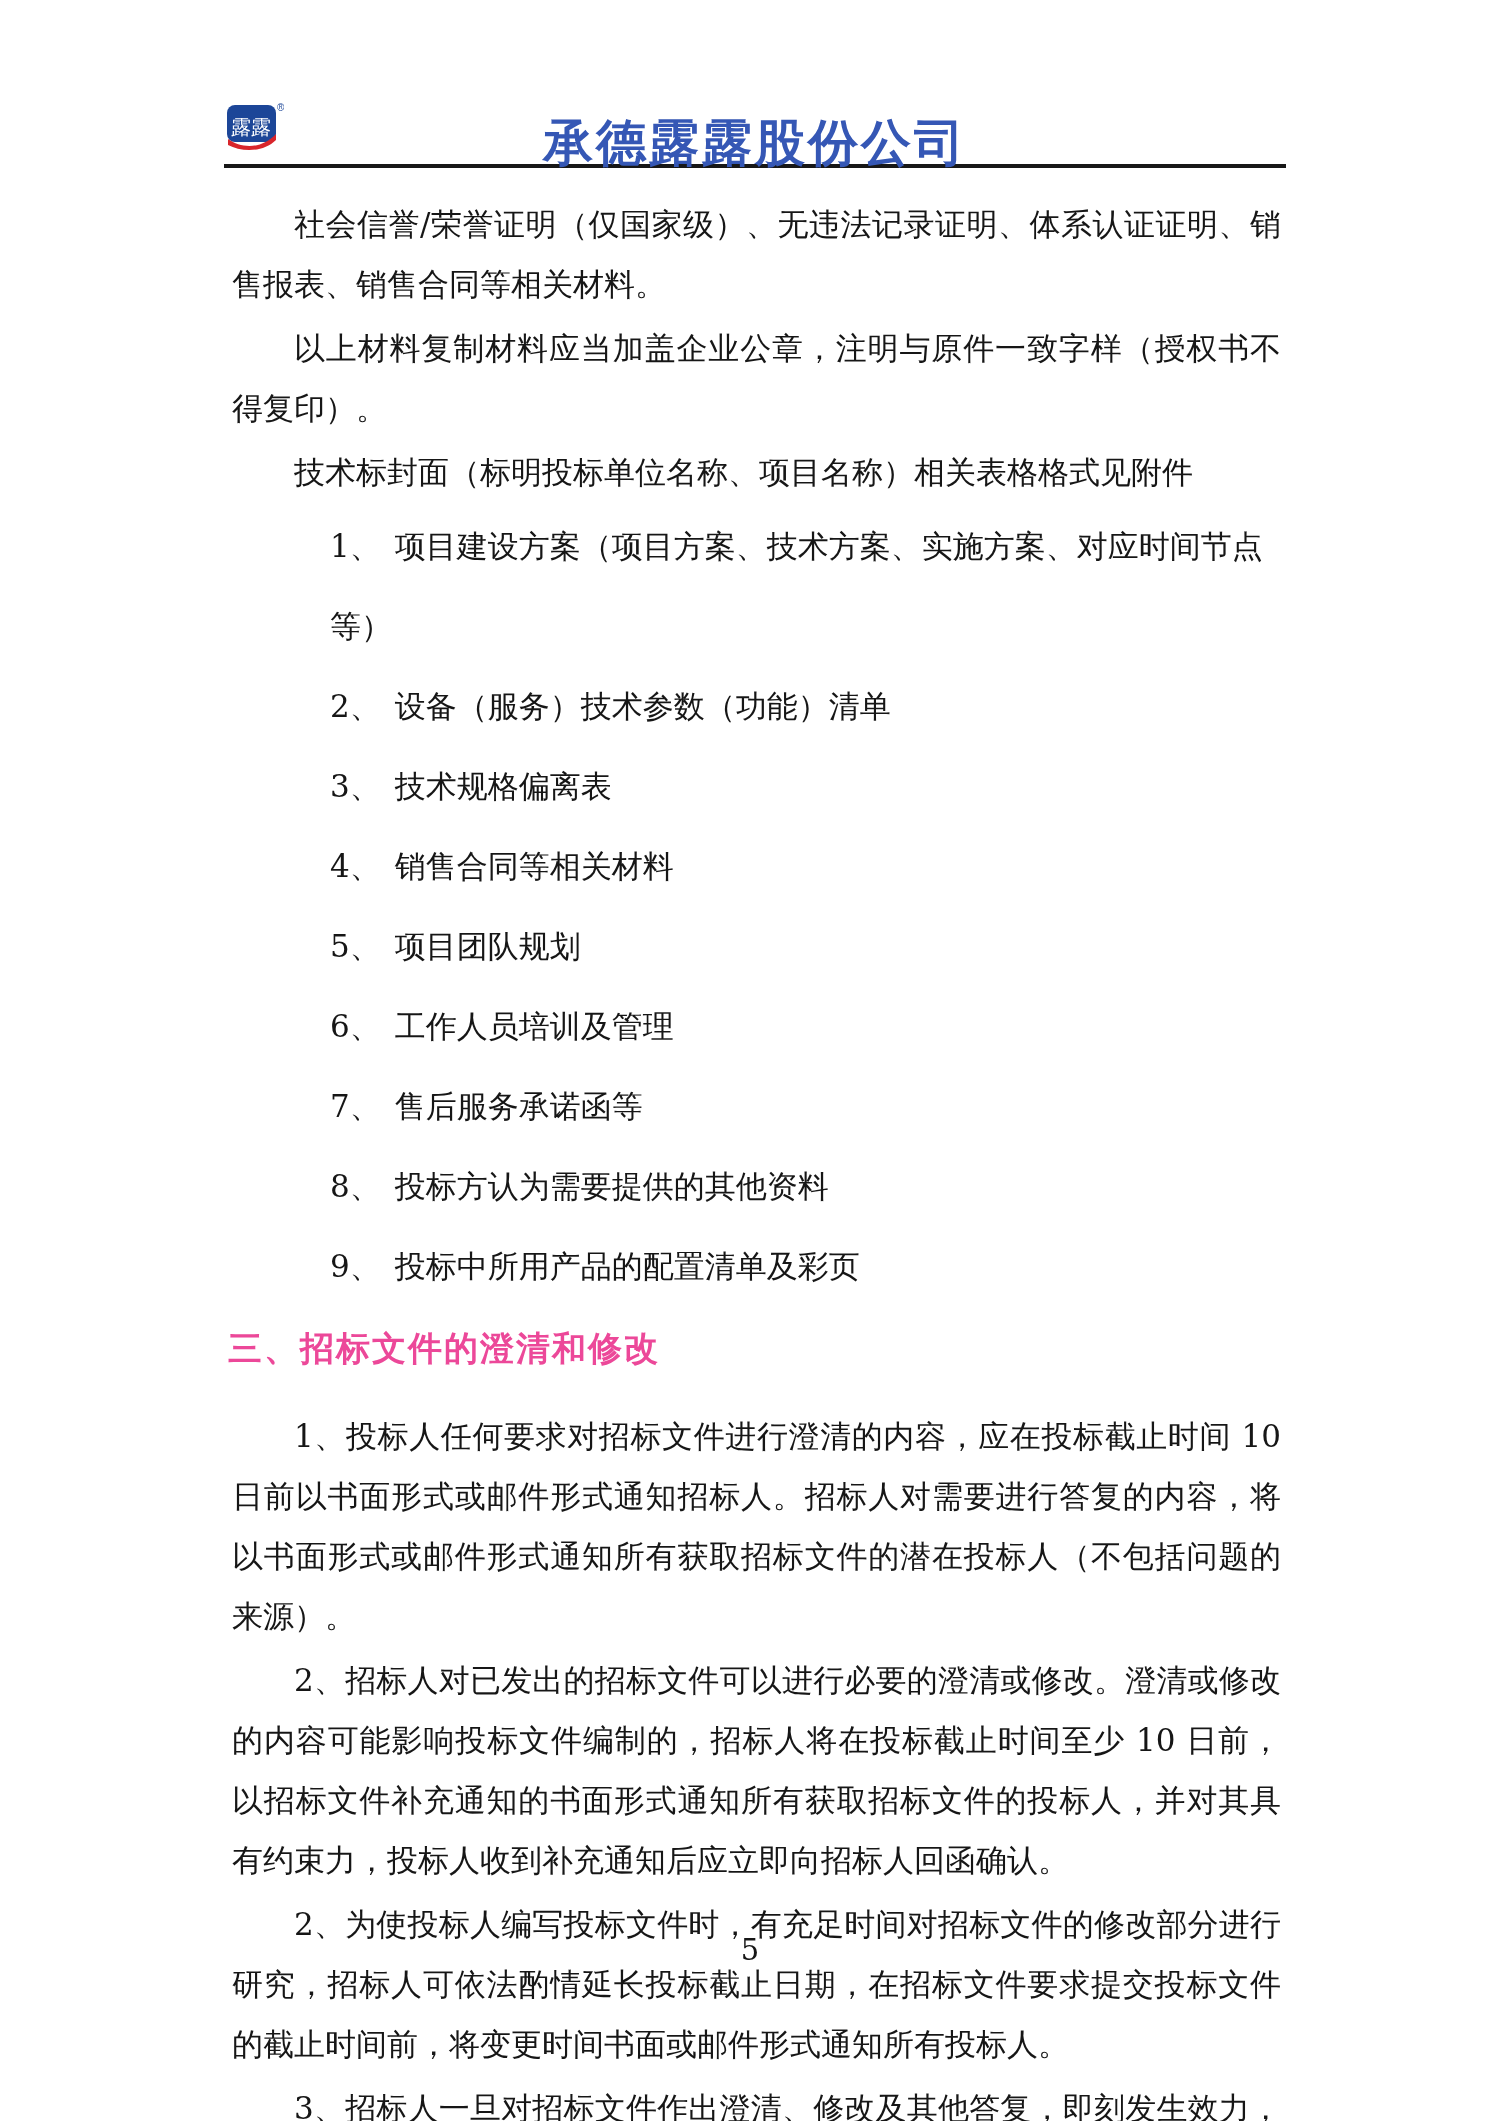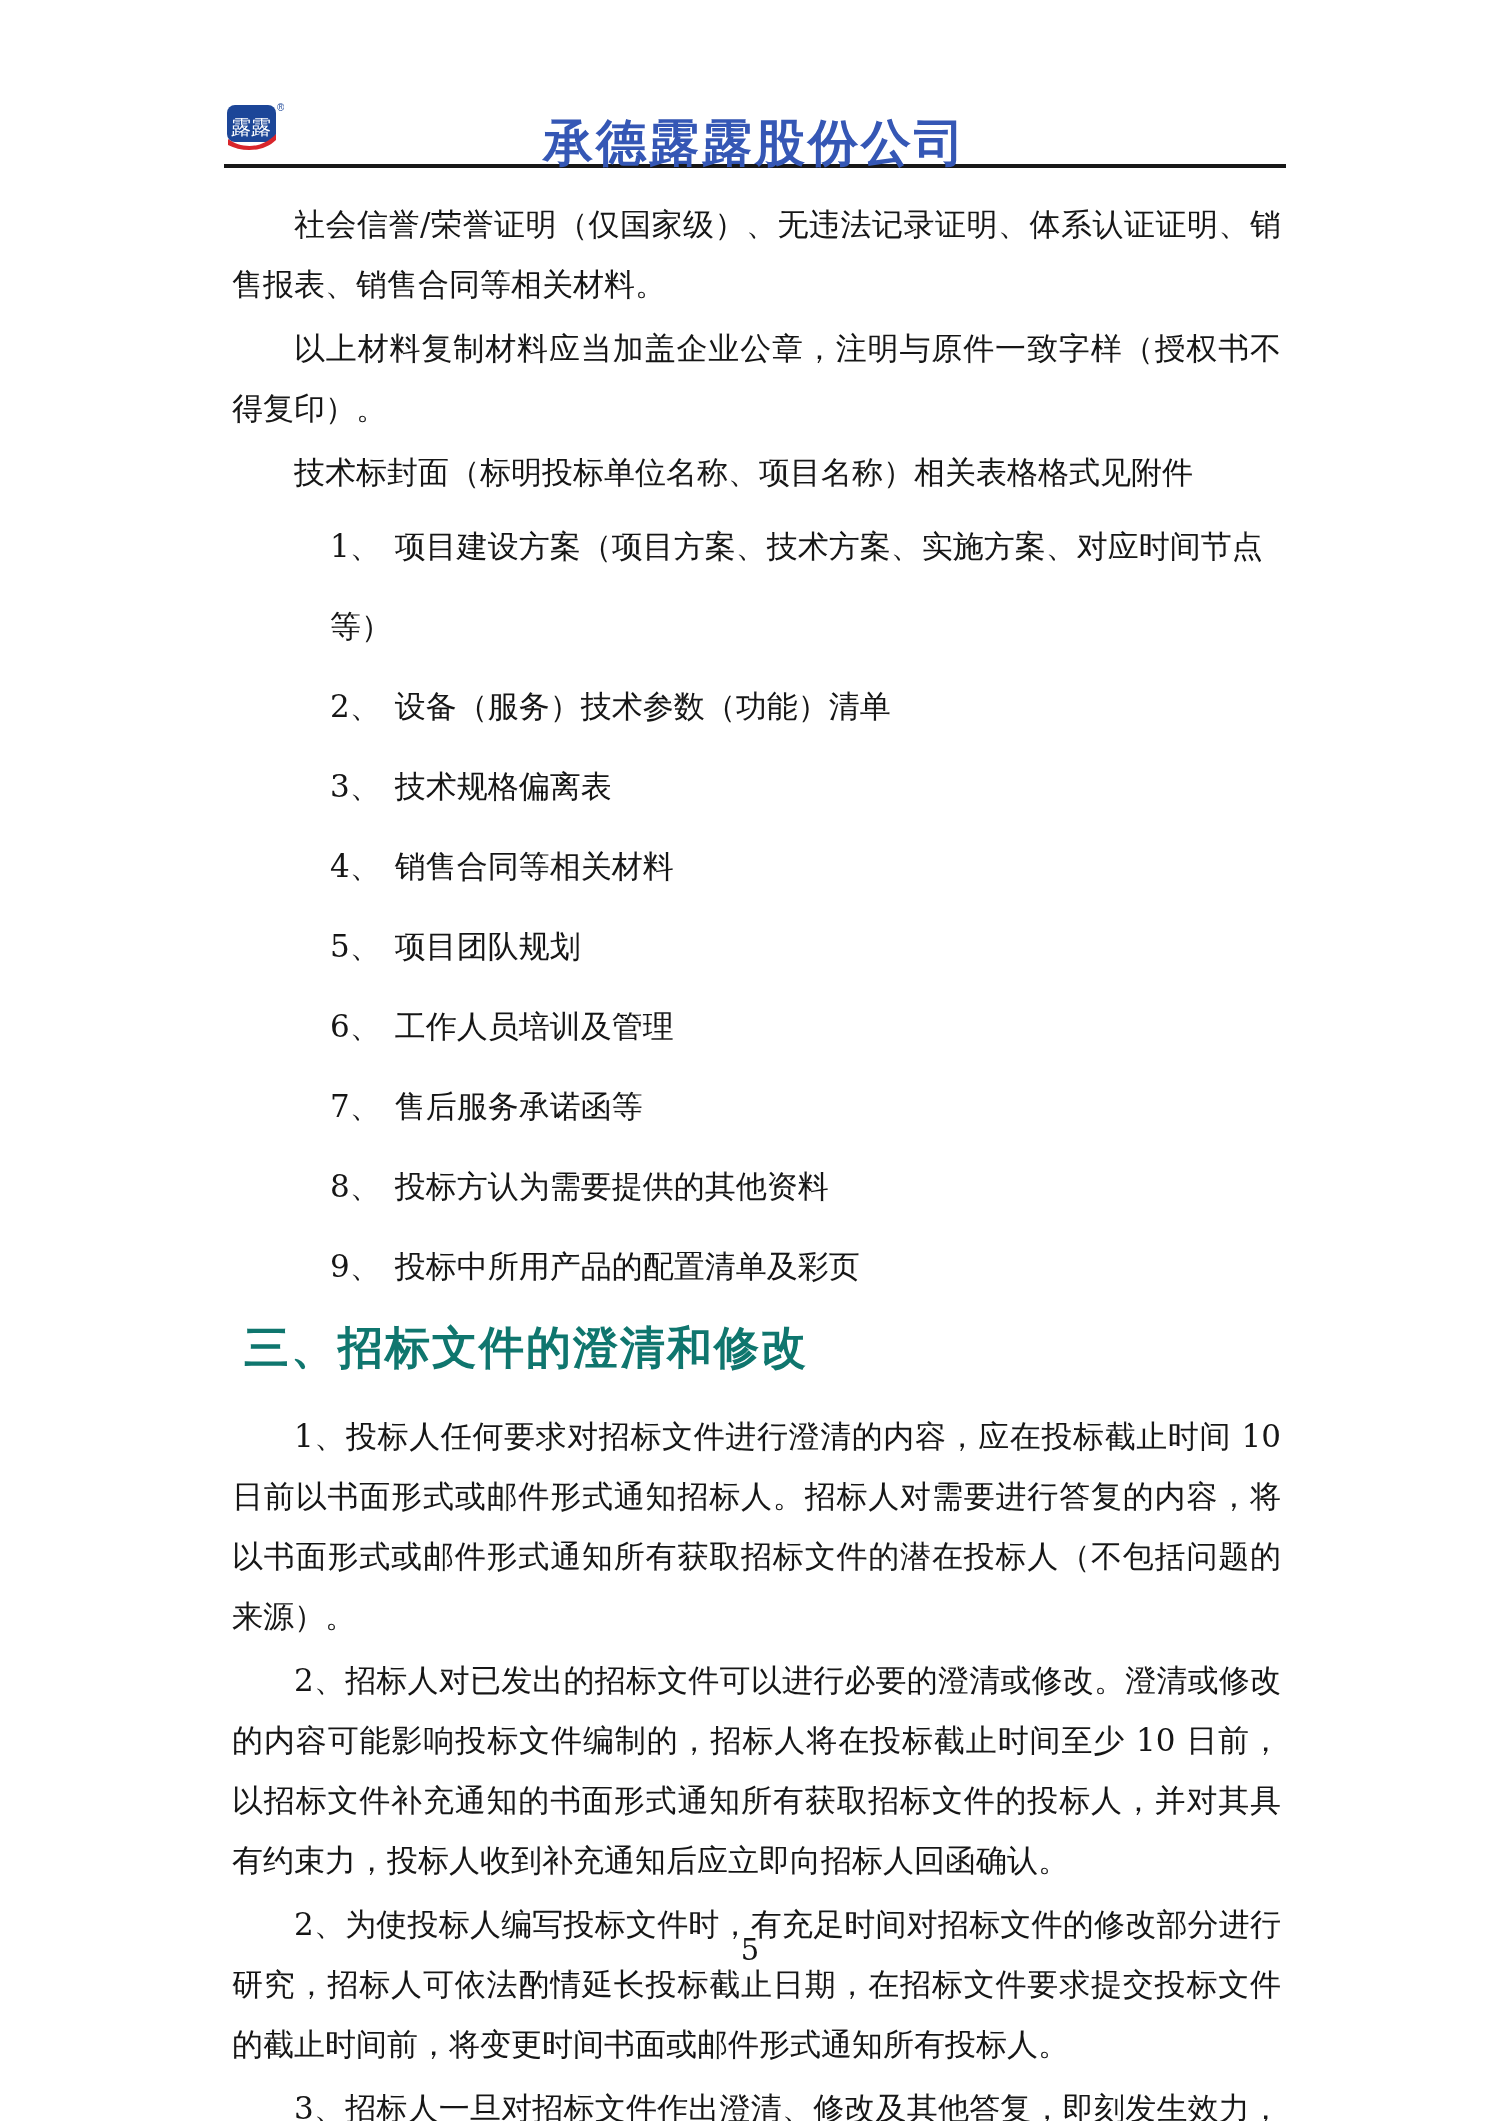--- a/index.html
+++ b/index.html
@@ -29,24 +29,24 @@
     font-size:31px; line-height:60px; text-align:justify;
   }
   .main p { margin:4px; }
   .indent { text-indent:62px; }
 
   .tech-list { list-style:none; margin:0; padding:0; }
   .tech-list li { line-height:80px; padding-left:102px; text-align:left; }
   .tech-list .num { display:inline-block; margin-right:14px; }
 
   .section-heading {
-    margin:14px 0 30px 16px;
+    margin:14px 0 30px 0;
     font-family:"Liberation Sans","DejaVu Sans",sans-serif;
-    font-weight:700; font-size:45px; line-height:56px; letter-spacing:2px;
-    color:#0f766e; text-align:left;
+    font-weight:700; font-size:34px; line-height:56px; letter-spacing:2px;
+    color:#ec4899; text-align:left;
   }
 
   
   .page-number {
     position:absolute; left:0; right:0; top:1920px; height:60px;
     line-height:60px; text-align:center; font-size:29px; color:#161616;
   }
 </style>
 </head>
 <body>

